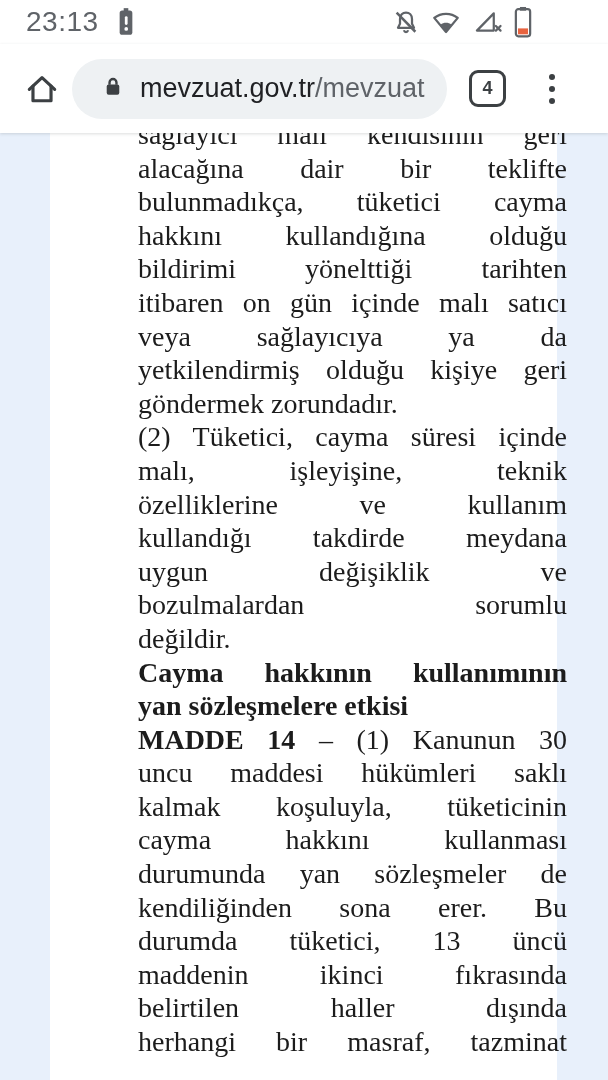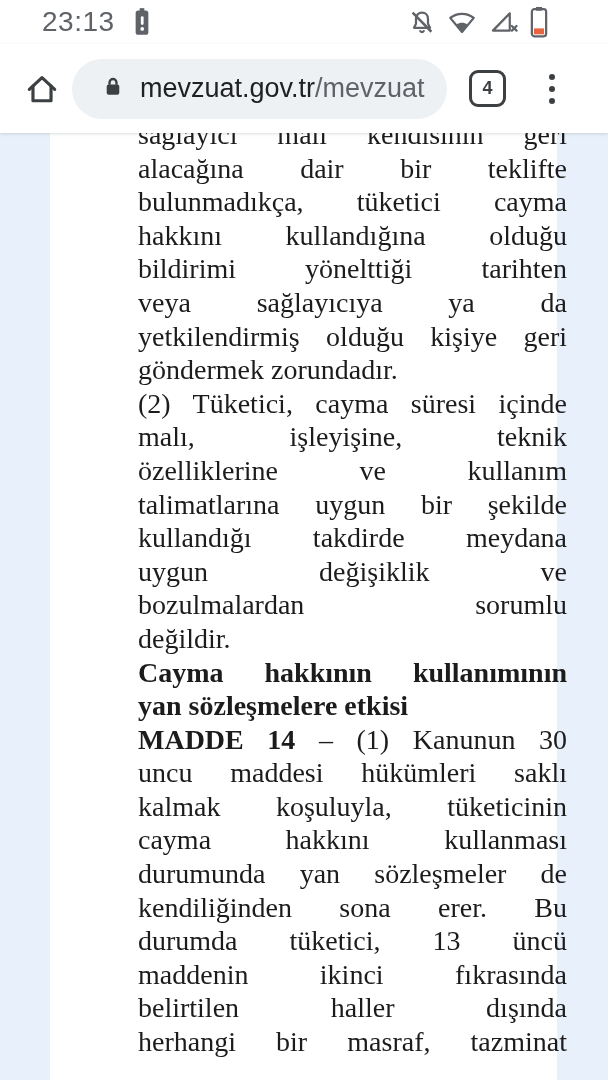--- a/index.html
+++ b/index.html
@@ -3,21 +3,21 @@
 <meta charset="utf-8">
 <style>
   html,body{margin:0;padding:0;}
   body{
     width:608px;height:1080px;position:relative;overflow:hidden;
     background:#fff;font-family:"Liberation Sans",sans-serif;
     -webkit-font-smoothing:antialiased;
   }
   
   .status-bar{
-    position:absolute;top:0;left:16px;width:548px;height:44px;background:#ffffff;
+    position:absolute;top:0;left:0;width:548px;height:44px;background:#ffffff;
     display:flex;align-items:center;justify-content:space-between;
   }
   .status-left{display:flex;align-items:center;gap:14px;padding-left:26px;}
   .status-time{font-size:28px;color:#5f6368;letter-spacing:0.5px;}
   .status-right{display:flex;align-items:center;gap:9px;padding-right:14px;}
   .sicon{display:inline-flex;align-items:center;justify-content:center;}
   
   .toolbar{
     position:absolute;top:44px;left:0;width:608px;height:89px;background:#ffffff;
     box-shadow:0 1px 3px rgba(60,64,67,0.18);
@@ -133,27 +133,27 @@
 <div class="page">
   <div class="side-strip left" style="background: rgb(232, 240, 251);"></div>
   <div class="side-strip right" style="background: rgb(232, 240, 251);"></div>
   <div class="paper">
     <div class="doc">
         <div class="line"><span>sağlayıcı malı kendisinin geri</span></div>
         <div class="line"><span>alacağına dair bir teklifte</span></div>
         <div class="line"><span>bulunmadıkça, tüketici cayma</span></div>
         <div class="line"><span>hakkını kullandığına olduğu</span></div>
         <div class="line"><span>bildirimi yönelttiği tarihten</span></div>
+        <div class="line"><span>itibaren on gün içinde malı satıcı</span></div>
         <div class="line"><span>veya sağlayıcıya ya da</span></div>
         <div class="line"><span>yetkilendirmiş olduğu kişiye geri</span></div>
         <div class="line no-just"><span>göndermek zorundadır.</span></div>
         <div class="line"><span>(2) Tüketici, cayma süresi içinde</span></div>
         <div class="line"><span>malı, işleyişine, teknik</span></div>
         <div class="line"><span>özelliklerine ve kullanım</span></div>
-        <div class="line"><span>talimatlarına uygun bir şekilde</span></div>
         <div class="line"><span>kullandığı takdirde meydana</span></div>
         <div class="line"><span>uygun değişiklik ve</span></div>
         <div class="line"><span>bozulmalardan sorumlu</span></div>
         <div class="line no-just"><span>değildir.</span></div>
         <div class="line"><span class="bold">Cayma hakkının kullanımının</span></div>
         <div class="line no-just"><span class="bold">yan sözleşmelere etkisi</span></div>
         <div class="line"><span class="bold">MADDE 14</span><span> – (1) Kanunun 30</span></div>
         <div class="line"><span>uncu maddesi hükümleri saklı</span></div>
         <div class="line"><span>kalmak koşuluyla, tüketicinin</span></div>
         <div class="line"><span>cayma hakkını kullanması</span></div>

